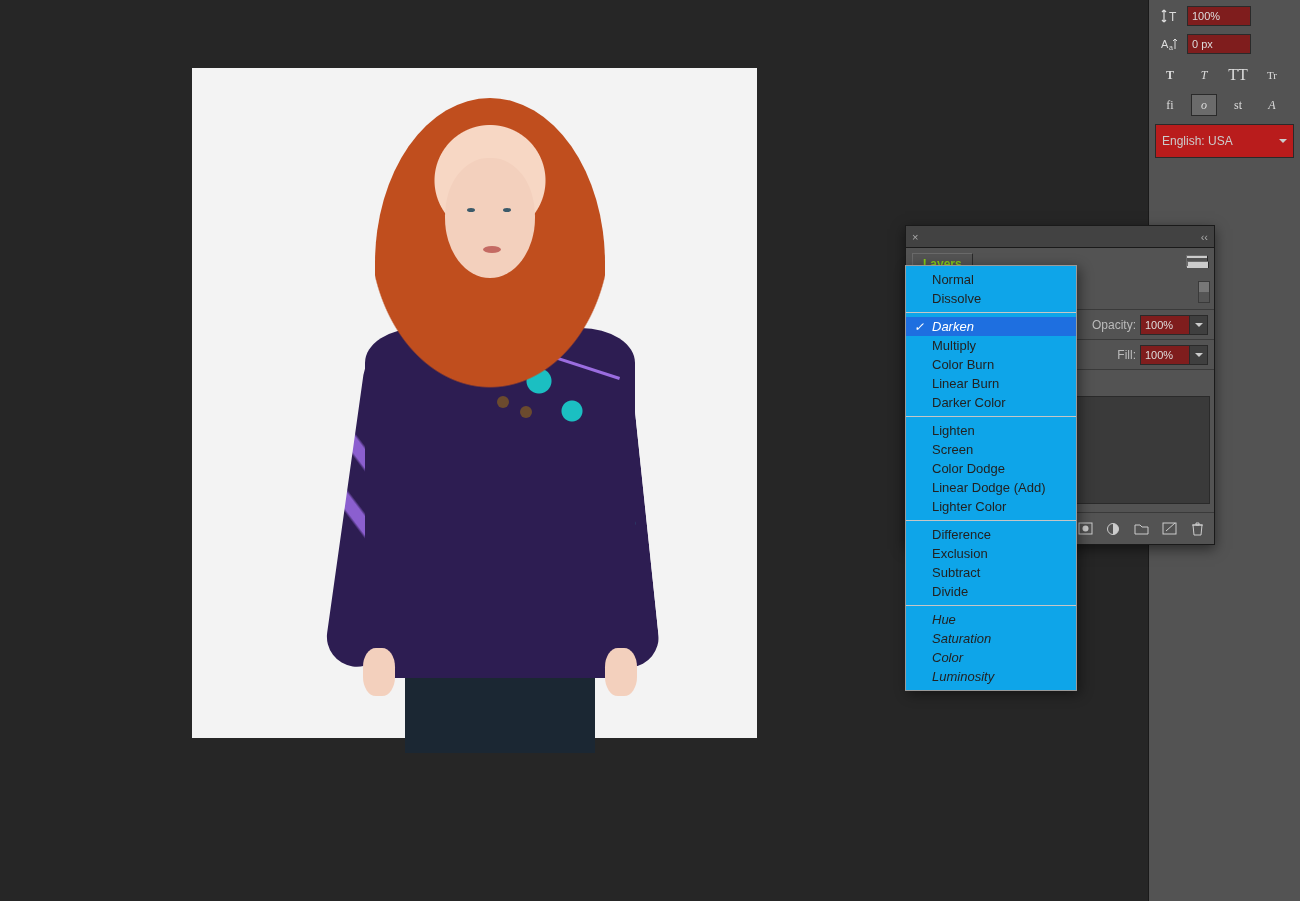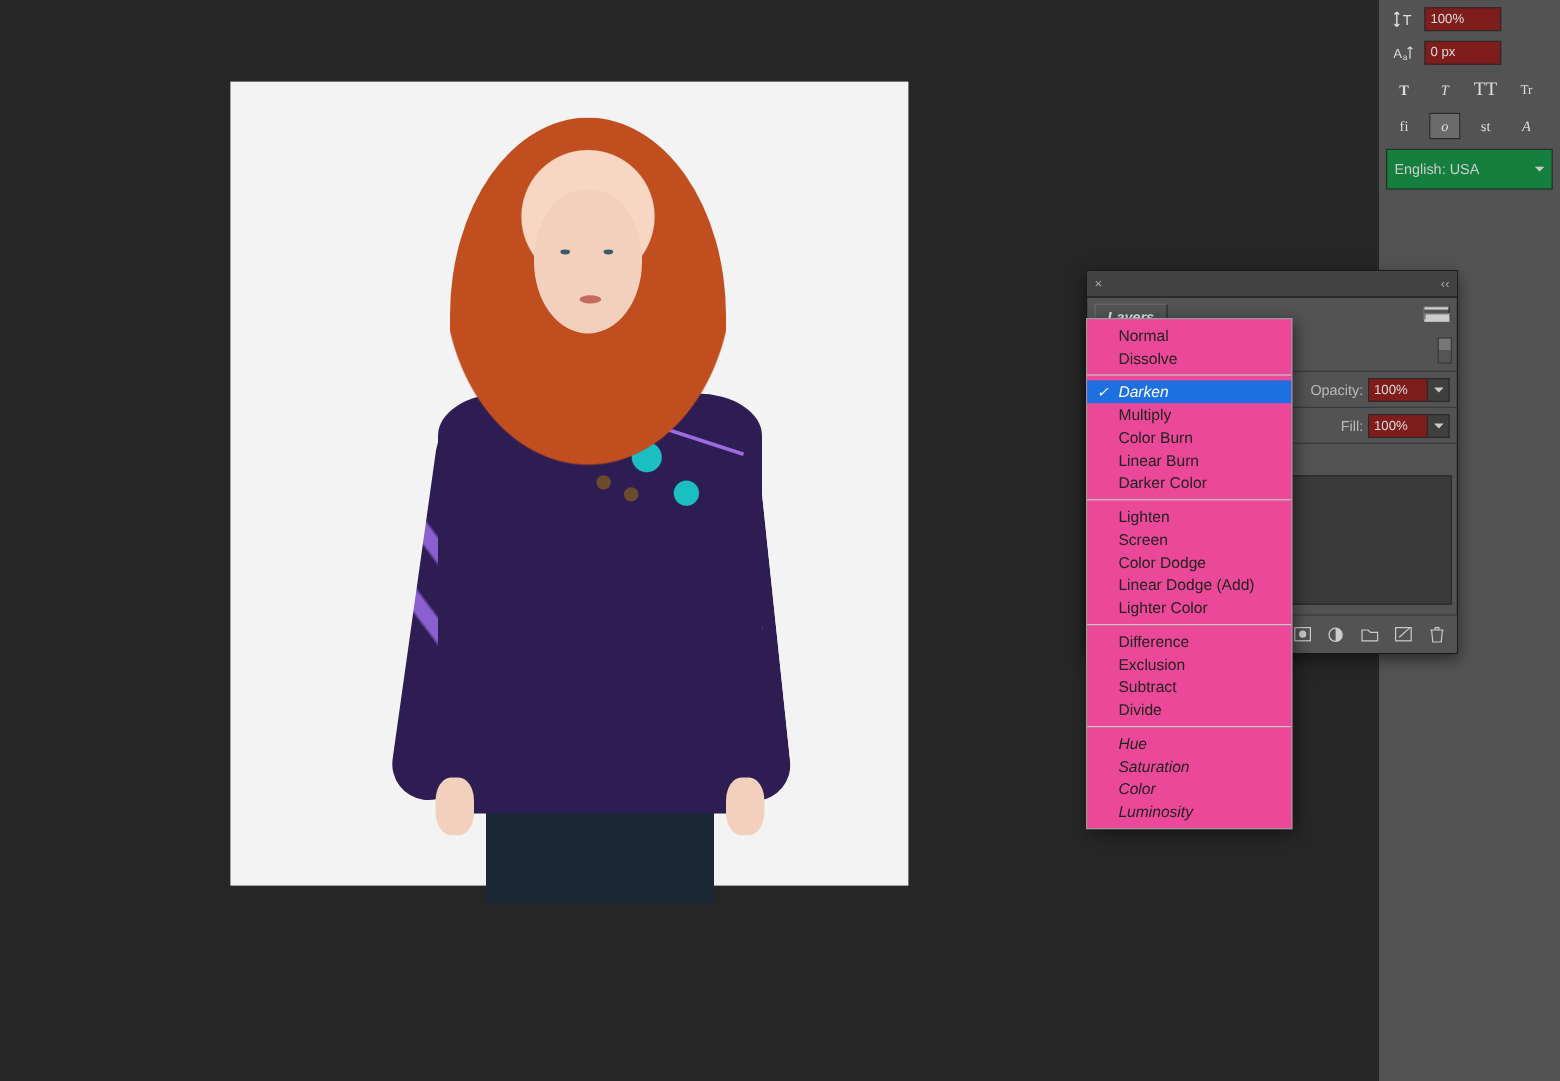--- a/index.html
+++ b/index.html
@@ -26,47 +26,47 @@
 
     
     .rightbar { position:absolute; right:0; top:0; width:152px; height:901px; background:#535353; border-left:1px solid #1a1a1a; }
     .char { position:absolute; top:0; left:0; right:0; padding:4px 0; background:#535353; }
     .crow { display:flex; align-items:center; gap:4px; padding:2px 8px 6px 8px; }
     .icoBox{width:26px;height:18px;display:flex;align-items:center;justify-content:center;color:#ddd;}
     .field { background:#7f1d1d; border:1px solid #2a2a2a; color:#ddd; height:20px; width:64px; padding:0 4px; font-size:11px; line-height:18px; }
     .trow { display:flex; gap:8px; padding:4px 8px; }
     .tbtn { width:26px; height:22px; display:flex; align-items:center; justify-content:center; color:#ddd; font-family:Georgia,serif; }
     .tbtn.sel{background:#6b6b6b;border:1px solid #2a2a2a;}
-    .langbar{margin:4px 6px 0 6px;height:22px;background:#15803d;border:1px solid #2a2a2a;display:flex;align-items:center;padding:16px 6px;justify-content:space-between;}
+    .langbar{margin:4px 6px 0 6px;height:22px;background:#b91c1c;border:1px solid #2a2a2a;display:flex;align-items:center;padding:16px 6px;justify-content:space-between;}
     .chev::after{content:"";border:4px solid transparent;border-top-color:#ccc;display:inline-block;transform:translateY(2px);}
 
     
     .layers { position:absolute; left:905px; top:225px; width:310px; height:320px; background:#535353; border:1px solid #1a1a1a; box-shadow:0 4px 12px rgba(0,0,0,.5); }
     .layers-head{height:22px;background:#424242;display:flex;align-items:center;padding:0 6px;justify-content:space-between;border-bottom:1px solid #1a1a1a;color:#aaa;font-size:11px;}
     .layers-head .x{cursor:pointer;}
     .layers-tab{height:26px;display:flex;align-items:flex-end;padding:0 6px;}
-    .layers-tab span{background:#535353;border-top:1px solid #6a6a6a;border-left:1px solid #6a6a6a;border-right:1px solid #2a2a2a;padding:3px 10px;font-size:12px;color:#e5e5e5; font-weight:600;font-style:italic;}
+    .layers-tab span{background:#535353;border-top:1px solid #6a6a6a;border-left:1px solid #6a6a6a;border-right:1px solid #2a2a2a;padding:3px 10px;font-size:12px;color:#84cc16; font-weight:600;}
     .layers-filter{height:36px;display:flex;align-items:center;gap:4px;padding:0 4px;border-bottom:1px solid #3a3a3a;}
     .fbtn{width:26px;height:26px;border:1px solid #3a3a3a;display:flex;align-items:center;justify-content:center;font-size:13px;color:#ccc;}
     .toggle{margin-left:auto;width:12px;height:22px;border:1px solid #3a3a3a;background:linear-gradient(#777 0 50%,#555 50%);}
     .layers-row{height:30px;display:flex;align-items:center;justify-content:flex-end;gap:4px;padding:0 6px;border-bottom:1px solid #3a3a3a;color:#bbb;}
     .val{display:flex;align-items:center;}
     .val .field{width:50px;}
     .drop{width:18px;height:20px;border:1px solid #2a2a2a;border-left:none;background:#3f3f3f;display:flex;align-items:center;justify-content:center;}
     .layers-body{position:absolute;left:4px;right:4px;top:170px;bottom:40px;background:#3a3a3a;border:1px solid #2a2a2a;}
     .layers-foot{position:absolute;bottom:0;left:0;right:0;height:32px;background:#535353;display:flex;align-items:center;justify-content:flex-end;gap:10px;padding:0 8px;border-top:1px solid #3a3a3a;}
     .fico{width:18px;height:18px;color:#ccc;display:flex;align-items:center;justify-content:center;}
     .burger{width:16px;height:12px;position:relative;display:inline-block;}
     .burger::before,.burger::after,.burger span{content:"";position:absolute;left:0;right:0;height:2px;background:#ccc;}
     .burger::before{top:0;}.burger span{top:5px;}.burger::after{top:10px;}
     .lockico{width:11px;height:13px;border:2px solid #bbb;border-radius:2px;position:relative;}
     .lockico::before{content:"";position:absolute;left:1px;top:-8px;width:5px;height:7px;border:2px solid #bbb;border-bottom:none;border-radius:5px 5px 0 0;}
 
     
-    .menu { position:absolute; left:905px; top:265px; width:172px; background:#ec4899; border:1px solid #9a9a9a; box-shadow:3px 3px 12px rgba(0,0,0,.45); color:#000; z-index:10; }
+    .menu { position:absolute; left:905px; top:265px; width:172px; background:#0ea5e9; border:1px solid #9a9a9a; box-shadow:3px 3px 12px rgba(0,0,0,.45); color:#000; z-index:10; }
     .menu .grp{border-bottom:1px solid #c6c6c6;padding:4px 0;}
     .menu .grp:last-child{border-bottom:none;font-style:italic;}
     .mitem{height:19px;display:flex;align-items:center;padding:0 12px 0 26px;font-size:13px;color:#222;cursor:default;position:relative;}
     .mitem.sel{background:#1e6fe0;color:#fff;font-style:italic;}
     .mitem.sel::before{content:"✓";position:absolute;left:8px;font-size:12px;}
 
     svg{display:block;}
   </style>
 </head>
 <body>

